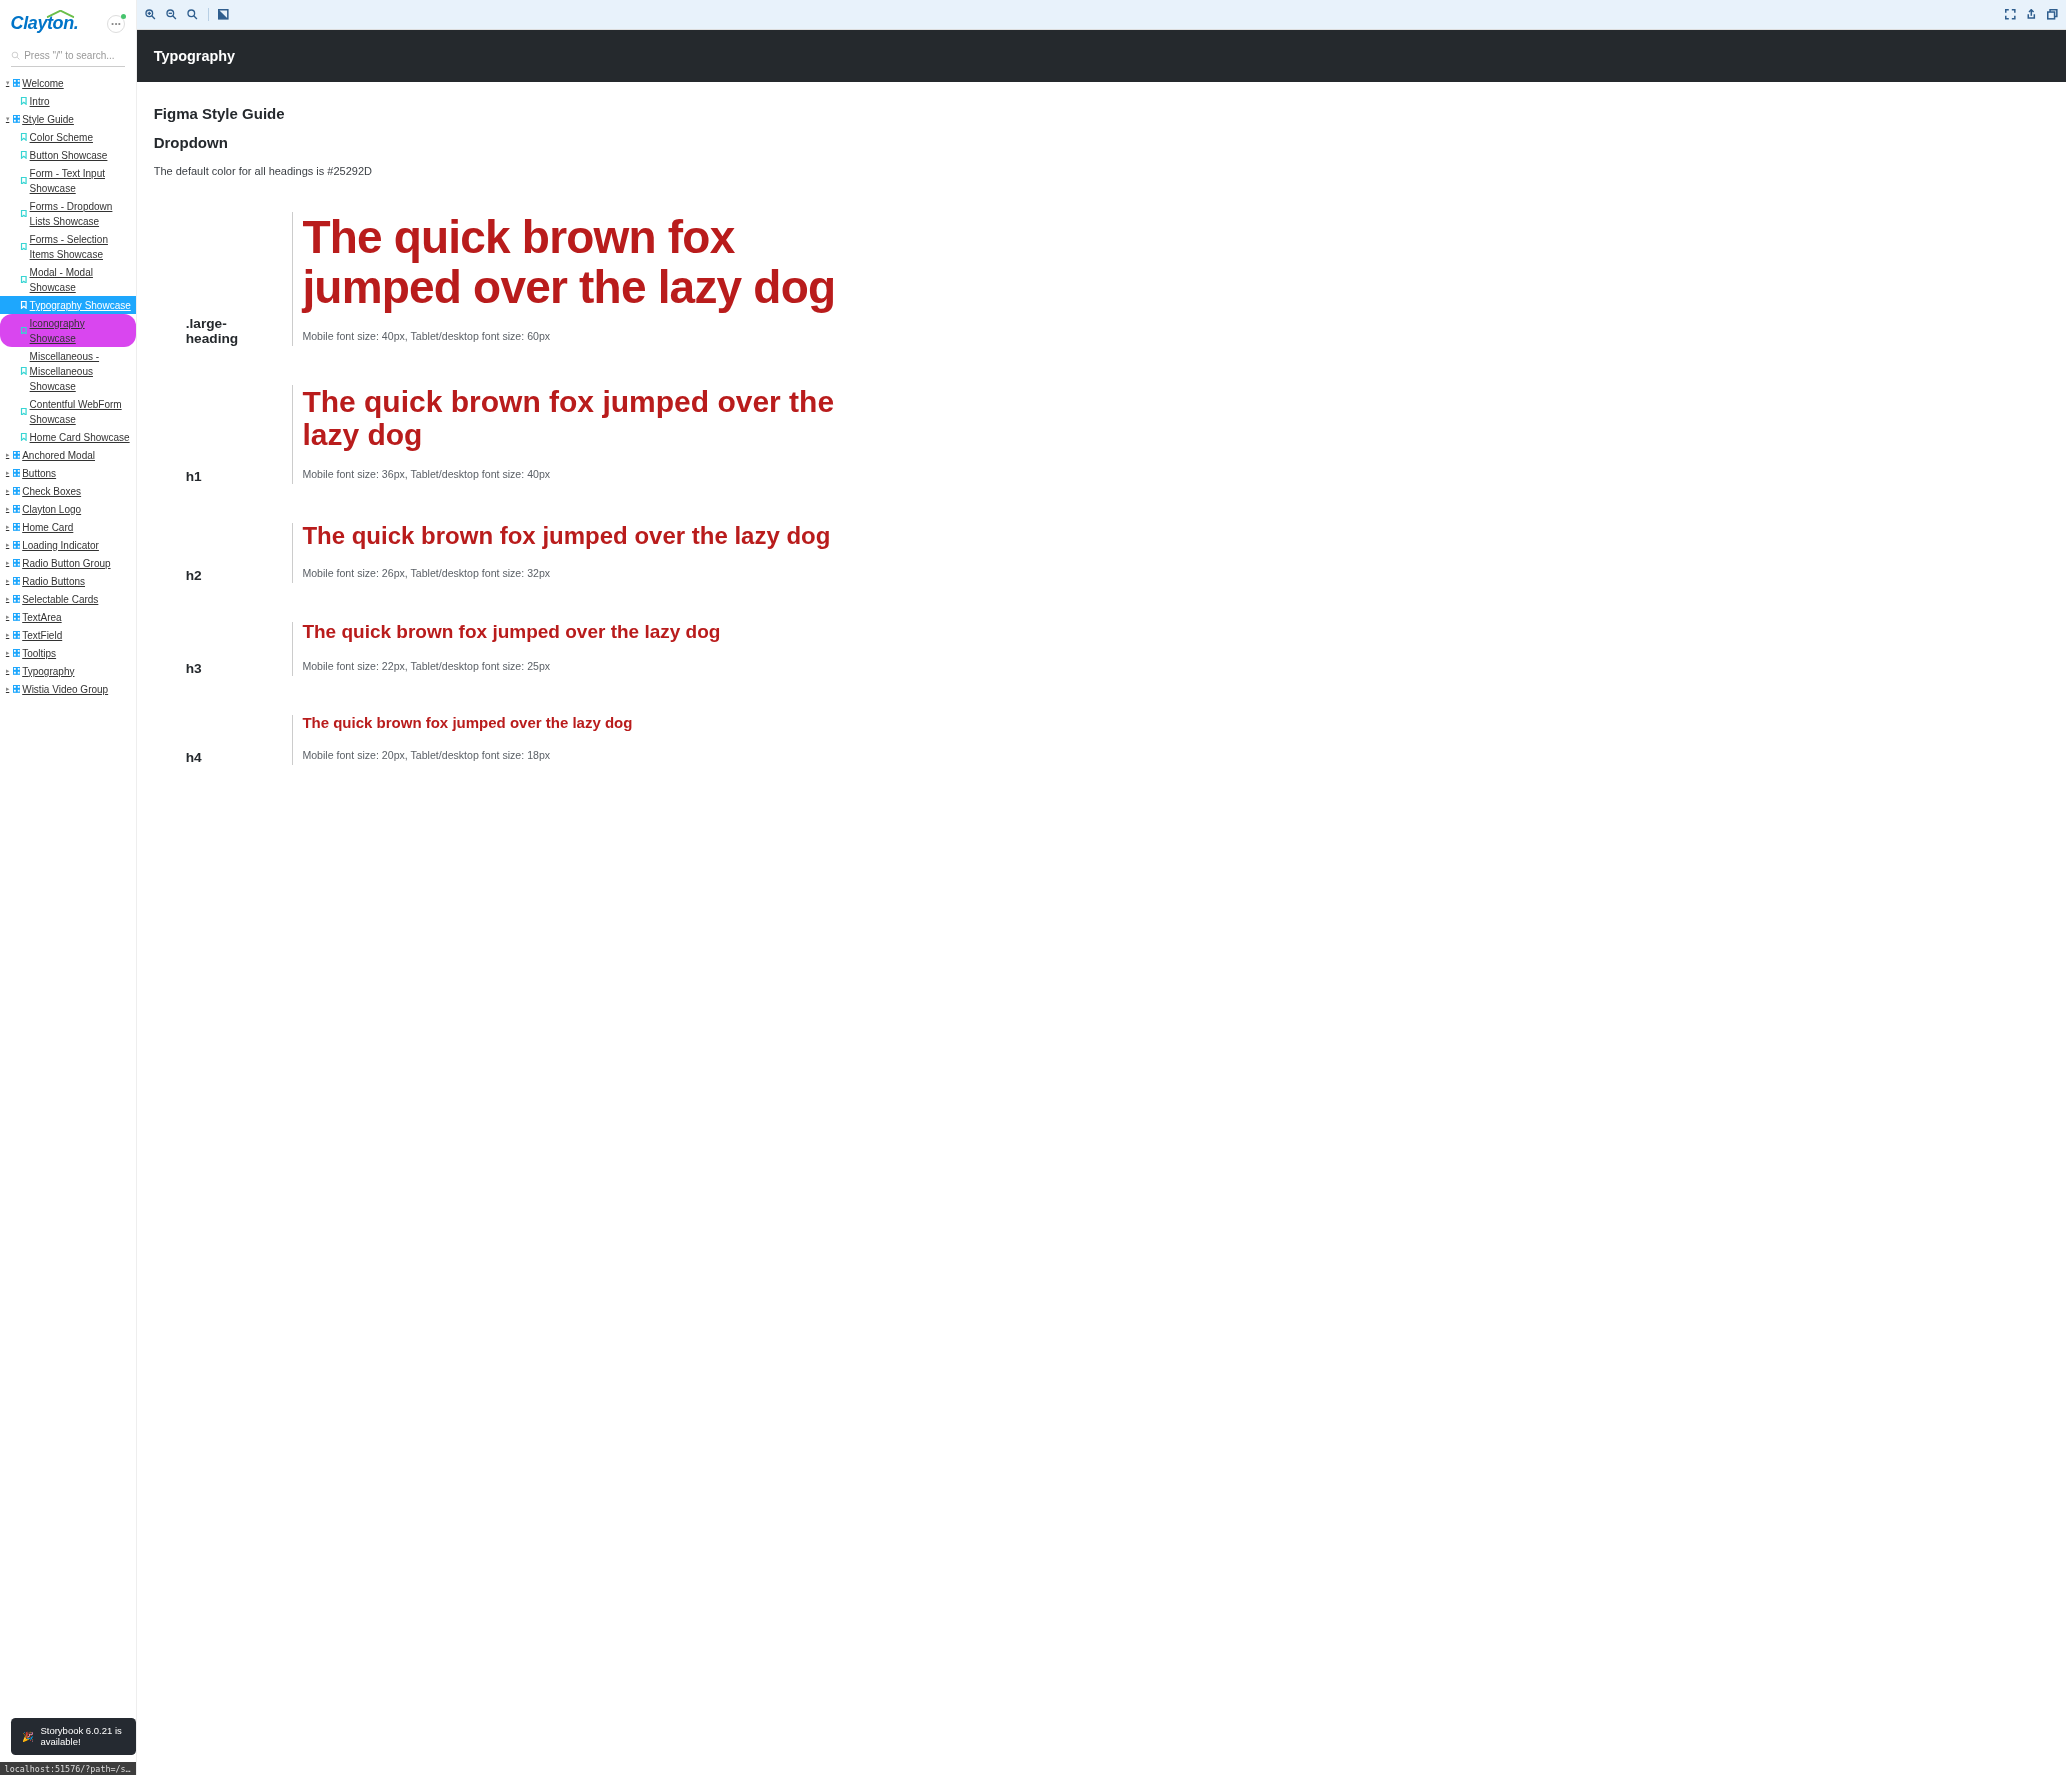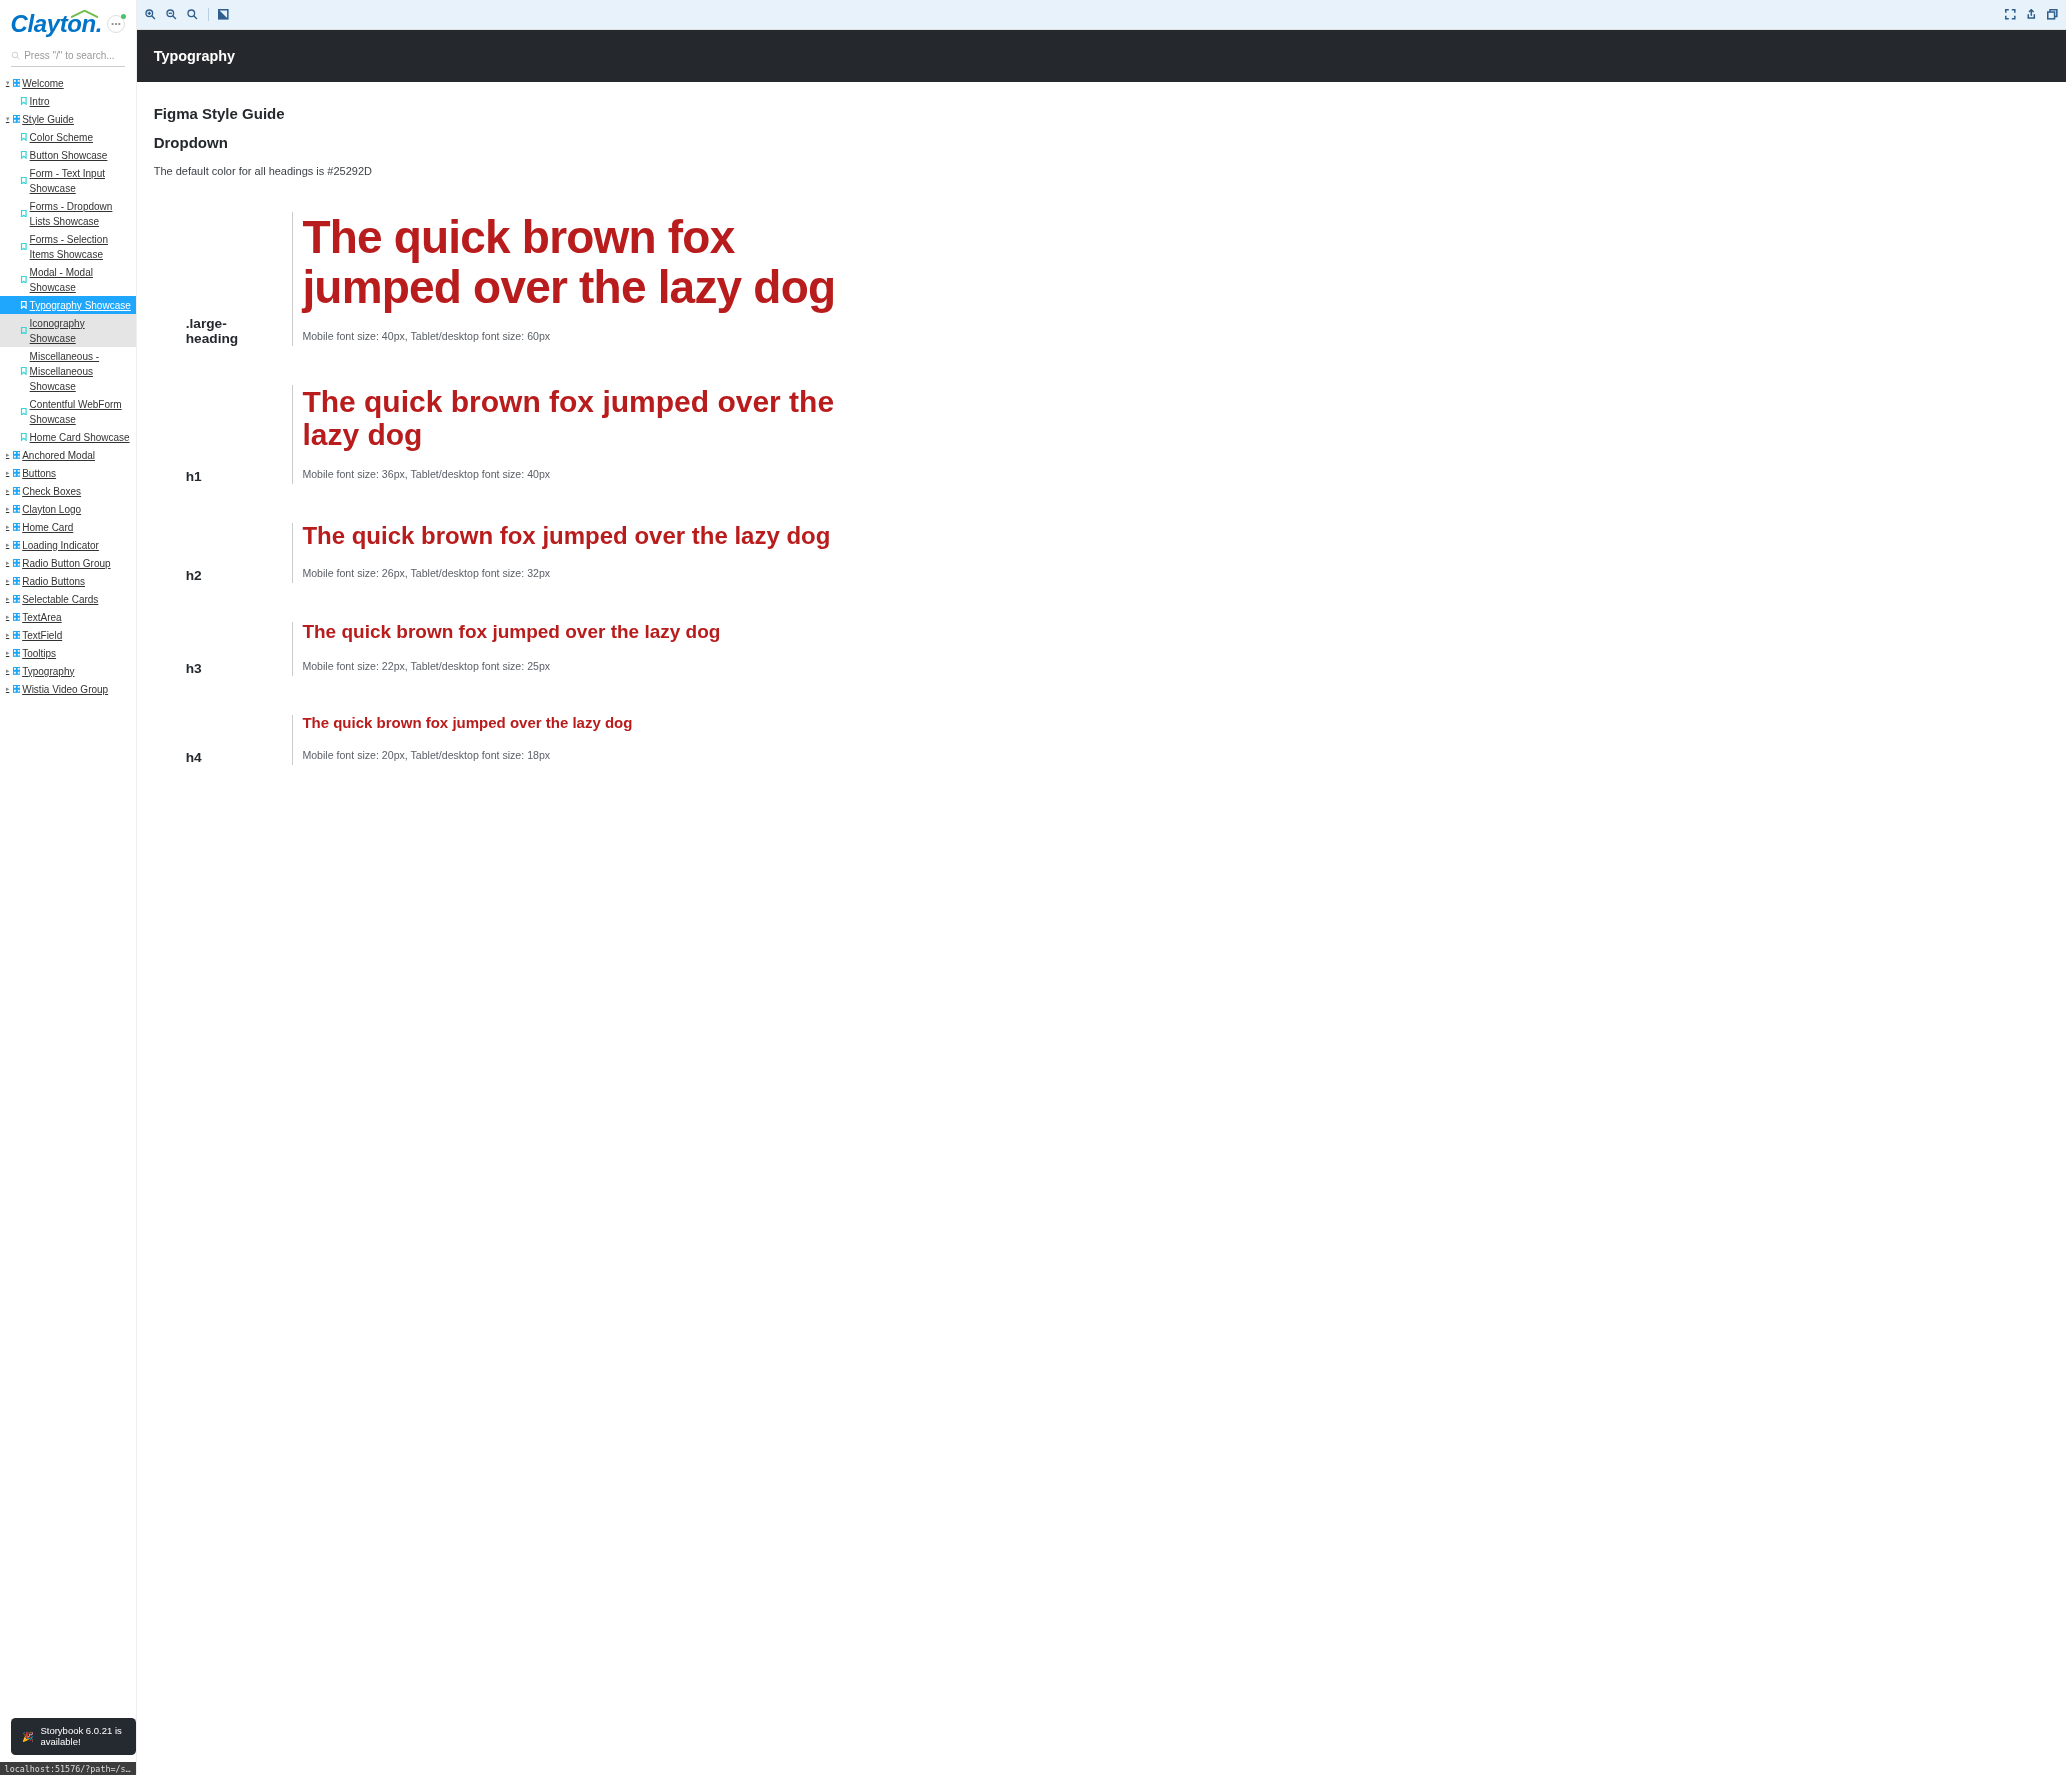--- a/index.html
+++ b/index.html
@@ -3,40 +3,40 @@
 <meta charset="utf-8">
 <style>
   * { box-sizing: border-box; margin: 0; padding: 0; }
   html, body { height: 100%; font-family: -apple-system, BlinkMacSystemFont, "Segoe UI", Helvetica, Arial, sans-serif; color: #333; }
   body { display: flex; overflow: hidden; }
 
   
   .sidebar { width: 137px; min-width: 137px; background: #fff; display: flex; flex-direction: column; position: relative; border-right: 0.8px solid #eee; }
   .logo-row { display: flex; align-items: center; padding: 7.6px 10.6px 4.6px; }
   .logo { position: relative; height: 32px; display: flex; align-items: center; }
-  .logo-text { font-size: 24px; font-weight: 800; color: #0074c8; font-style: italic; letter-spacing: -0.4px; }
+  .logo-text { font-size: 18px; font-weight: 800; color: #0074c8; font-style: italic; letter-spacing: -0.4px; }
   .logo-text::after { content:"."; color:#0074c8; }
   .logo-roof { position: absolute; top: -0.8px; right: 3px; width: 29px; height: 7.6px; }
   .logo-roof svg { width:100%; height:100%; }
   .menu-btn { margin-left: auto; width: 18px; height: 18px; border-radius: 50%; border: 0.8px solid #ddd; background: #fff; position: relative; cursor: pointer; display:flex; align-items:center; justify-content:center; }
   .menu-btn::after { content: ""; width: 5.3px; height: 5.3px; border-radius: 50%; background: #46c46d; position: absolute; top: -1.5px; right: -1.5px; }
   .dots { font-size: 7.6px; letter-spacing: 0.8px; color:#888; line-height:1; }
 
   .search-wrap { padding: 1.5px 10.6px 4.6px; }
   .search { display: flex; align-items: center; gap: 4.6px; border-bottom: 0.8px solid #ccc; padding: 3px 0; }
   .search input { border: none; outline: none; font-size: 10px; width: 100%; color: #333; background: transparent; }
   .search input::placeholder { color: #999; }
   .search-icon svg { width: 9px; height: 9px; stroke: #aaa; }
 
   .tree { flex: 1; overflow-y: auto; font-size: 10px; padding-top: 3px; }
   .tree-item { display: flex; align-items: center; gap: 2px; padding: 1.5px 3px; line-height: 1.5; cursor: pointer; white-space: normal; text-decoration: underline; }
   .tree-item.folder { color: #333; }
   .tree-item.story  { color: #333; }
   .tree-item.selected { background: #1ea7fd; color: #fff; align-items: flex-end; }
-  .tree-item.hovered { background: #e5e5e5; }
+  .tree-item.hovered { background: #d946ef; border-radius: 12px; }
   .tree-item .arrow { width: 6px; font-size: 6.8px; color: #888; display:inline-block; text-align:center; }
   .tree-item .folder-icon svg, .tree-item .bookmark-icon svg { width: 7.6px; height: 7.6px; }
   .tree-item .folder-icon svg { fill:none; stroke:#1ea7fd; stroke-width:1.6; }
   .tree-item .bookmark-icon svg { fill:none; stroke:#37d5d3; stroke-width:1.6; }
   .tree-item.selected .bookmark-icon svg { stroke:#fff; }
   .lvl0 { padding-left: 4.6px; }
   .lvl1 { padding-left: 20px; }
 
   .notif { position: absolute; bottom: 20px; left: 10.6px; background: #252a31; color: #fff; font-size: 9.5px; padding: 7.6px 12px; border-radius: 4.6px; display:flex; align-items:center; gap:6px; }
   .statusbar { position:absolute; bottom:0; left:0; right:0; background:#3d3d3d; color:#ddd; font-size:8.4px; padding:1.5px 4.6px; font-family: Menlo, monospace; white-space: nowrap; overflow:hidden; text-overflow: ellipsis;}

